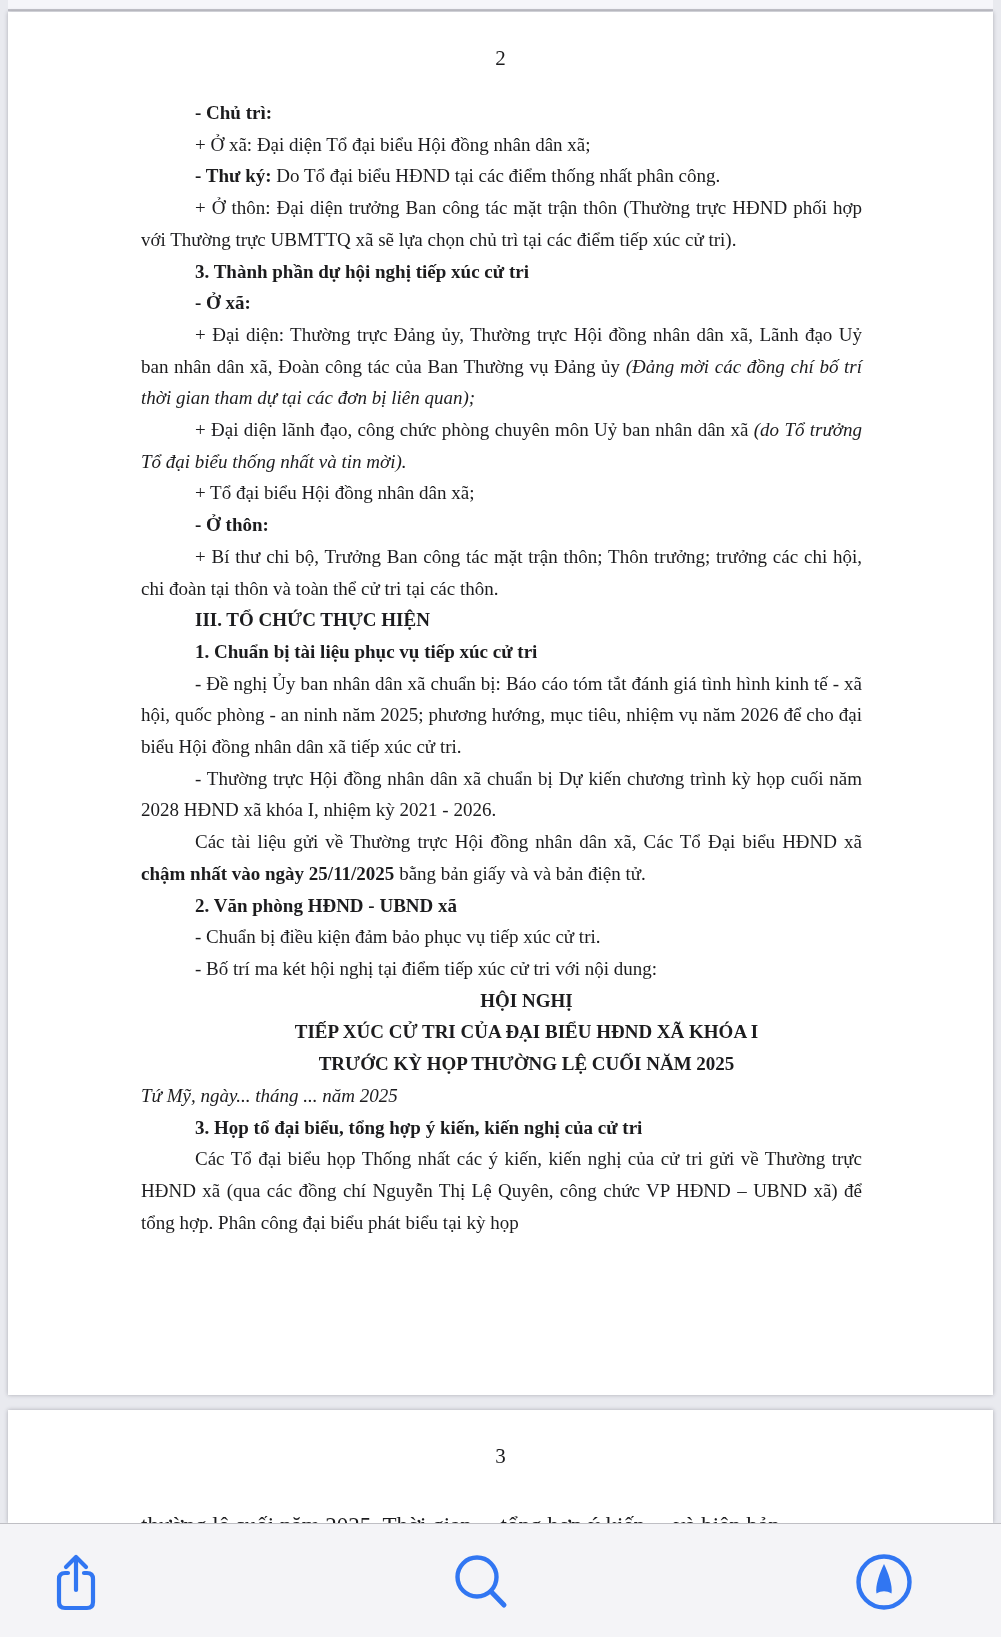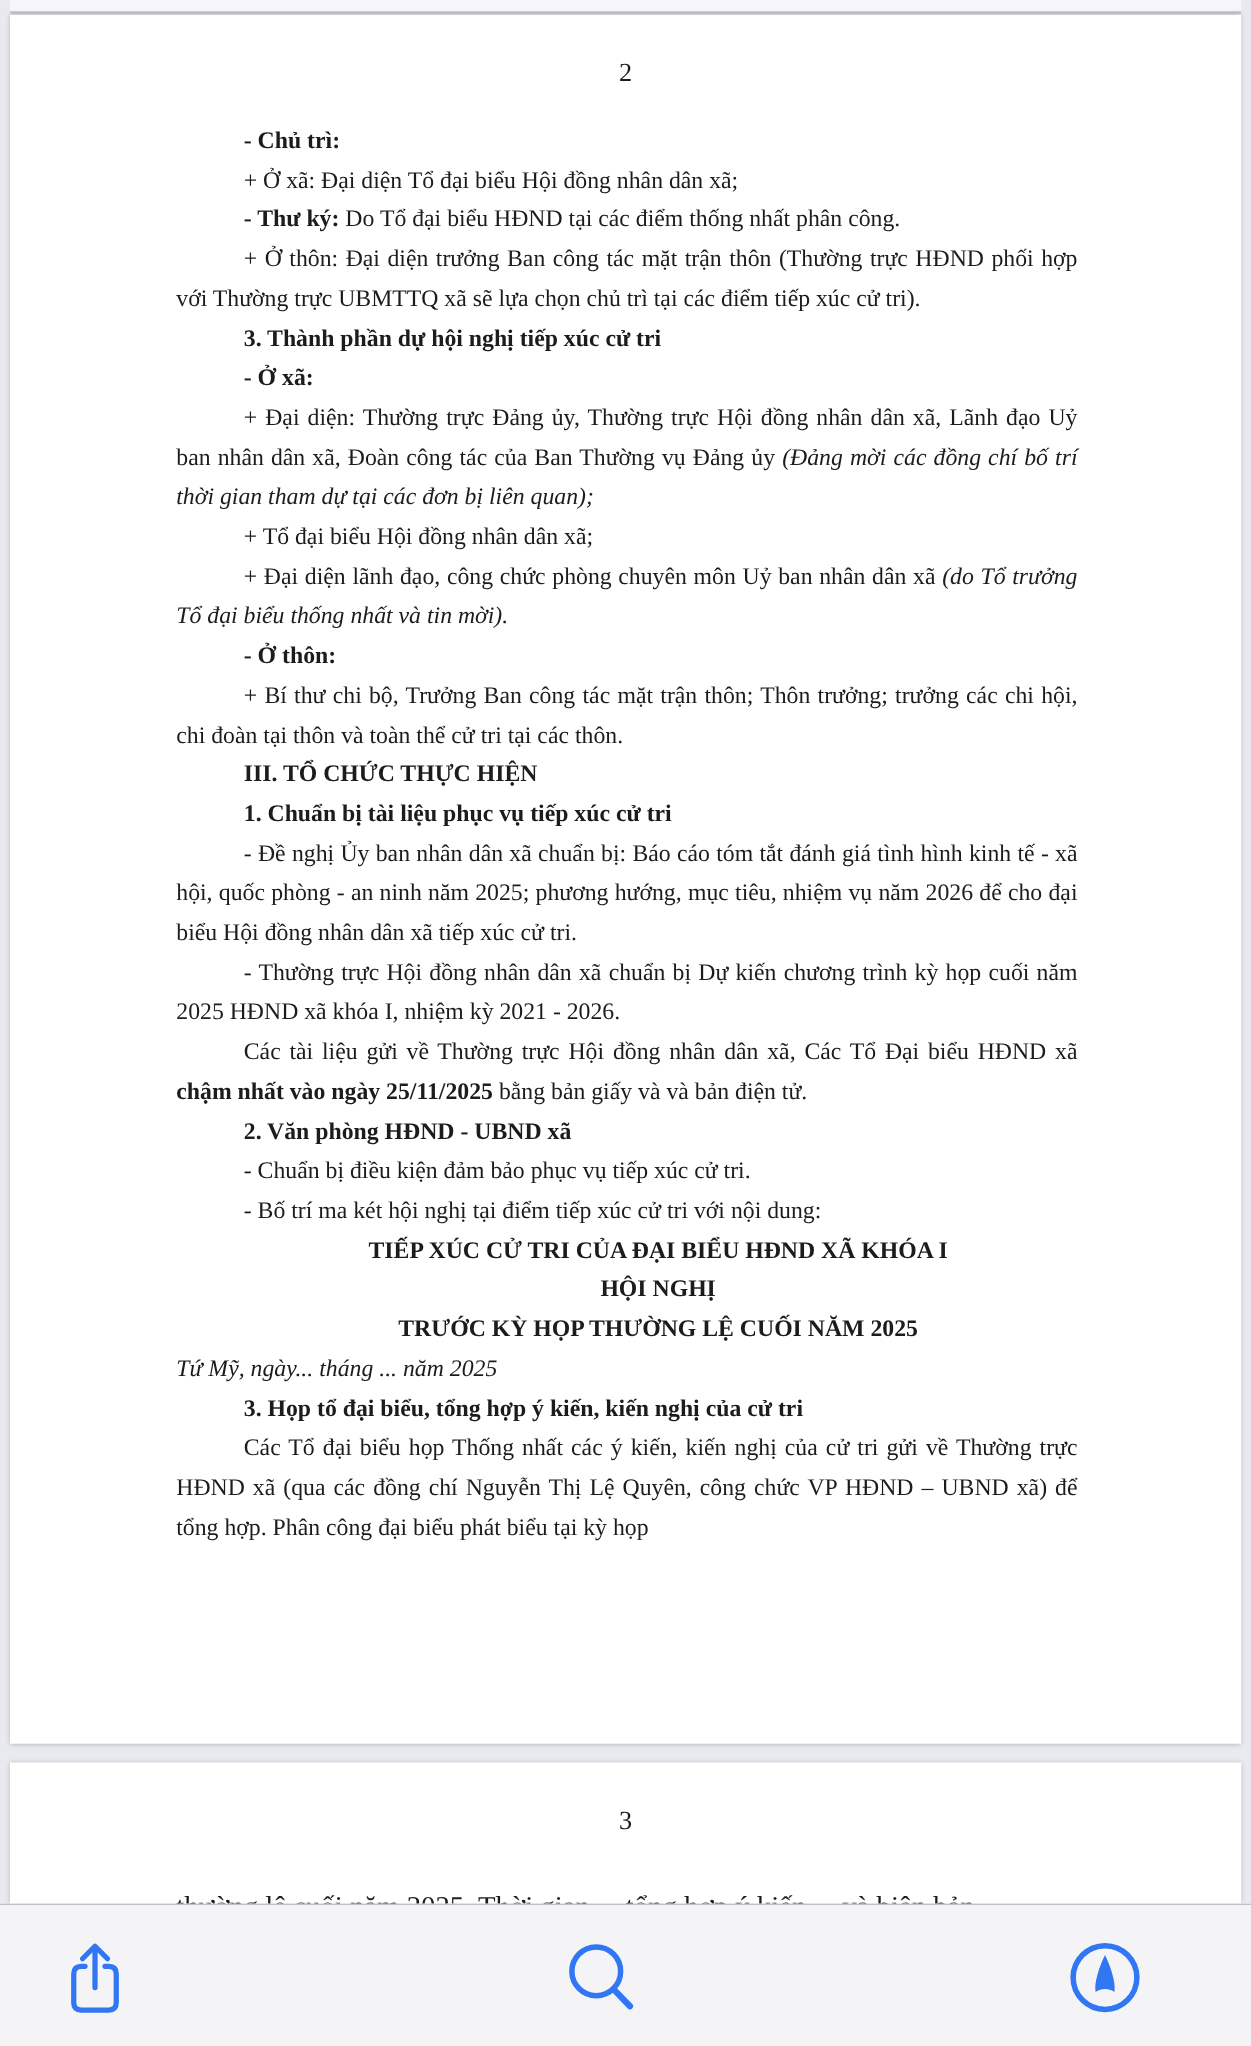--- a/index.html
+++ b/index.html
@@ -61,34 +61,34 @@
   <div class="page" id="page2">
     <div class="pagenum">2</div>
     <div class="content">
       <p class="b">- Chủ trì:</p>
       <p>+ Ở xã: Đại diện Tổ đại biểu Hội đồng nhân dân xã;</p>
       <p><span class="b">- Thư ký:</span><span> Do Tổ đại biểu HĐND tại các điểm thống nhất phân công.</span></p>
       <p>+ Ở thôn: Đại diện trưởng Ban công tác mặt trận thôn (Thường trực HĐND phối hợp với Thường trực UBMTTQ xã sẽ lựa chọn chủ trì tại các điểm tiếp xúc cử tri).</p>
       <p class="b">3. Thành phần dự hội nghị tiếp xúc cử tri</p>
       <p class="b">- Ở xã:</p>
       <p><span>+ Đại diện: Thường trực Đảng ủy, Thường trực Hội đồng nhân dân xã, Lãnh đạo Uỷ ban nhân dân xã, Đoàn công tác của Ban Thường vụ Đảng ủy </span><span class="i">(Đảng mời các đồng chí bố trí thời gian tham dự tại các đơn bị liên quan);</span></p>
+      <p><span>+ Đại diện lãnh đạo, công chức phòng chuyên môn Uỷ ban nhân dân xã </span><span class="i">(do Tổ trưởng Tổ đại biểu thống nhất và tin mời).</span></p>
       <p>+ Tổ đại biểu Hội đồng nhân dân xã;</p>
-      <p><span>+ Đại diện lãnh đạo, công chức phòng chuyên môn Uỷ ban nhân dân xã </span><span class="i">(do Tổ trưởng Tổ đại biểu thống nhất và tin mời).</span></p>
       <p class="b">- Ở thôn:</p>
       <p>+ Bí thư chi bộ, Trưởng Ban công tác mặt trận thôn; Thôn trưởng; trưởng các chi hội, chi đoàn tại thôn và toàn thể cử tri tại các thôn.</p>
       <p class="b">III. TỔ CHỨC THỰC HIỆN</p>
       <p class="b">1. Chuẩn bị tài liệu phục vụ tiếp xúc cử tri</p>
       <p>- Đề nghị Ủy ban nhân dân xã chuẩn bị: Báo cáo tóm tắt đánh giá tình hình kinh tế - xã hội, quốc phòng - an ninh năm 2025; phương hướng, mục tiêu, nhiệm vụ năm 2026 để cho đại biểu Hội đồng nhân dân xã tiếp xúc cử tri.</p>
-      <p>- Thường trực Hội đồng nhân dân xã chuẩn bị Dự kiến chương trình kỳ họp cuối năm 2025 HĐND xã khóa I, nhiệm kỳ 2021 - 2026.</p>
+      <p>- Thường trực Hội đồng nhân dân xã chuẩn bị Dự kiến chương trình kỳ họp cuối năm 2028 HĐND xã khóa I, nhiệm kỳ 2021 - 2026.</p>
       <p><span>Các tài liệu gửi về Thường trực Hội đồng nhân dân xã, Các Tổ Đại biểu HĐND xã </span><span class="b">chậm nhất vào ngày 25/11/2025</span><span> bằng bản giấy và và bản điện tử.</span></p>
       <p class="b">2. Văn phòng HĐND - UBND xã</p>
       <p>- Chuẩn bị điều kiện đảm bảo phục vụ tiếp xúc cử tri.</p>
       <p>- Bố trí ma két hội nghị tại điểm tiếp xúc cử tri với nội dung:</p>
+      <p class="center">HỘI NGHỊ</p>
       <p class="center">TIẾP XÚC CỬ TRI CỦA ĐẠI BIỂU HĐND XÃ KHÓA I</p>
-      <p class="center">HỘI NGHỊ</p>
       <p class="center">TRƯỚC KỲ HỌP THƯỜNG LỆ CUỐI NĂM 2025</p>
       <p class="right-date">Tứ Mỹ, ngày... tháng ... năm 2025</p>
       <p class="b">3. Họp tổ đại biểu, tổng hợp ý kiến, kiến nghị của cử tri</p>
       <p>Các Tổ đại biểu họp Thống nhất các ý kiến, kiến nghị của cử tri gửi về Thường trực HĐND xã (qua các đồng chí Nguyễn Thị Lệ Quyên, công chức VP HĐND – UBND xã) để tổng hợp. Phân công đại biểu phát biểu tại kỳ họp</p>
     </div>
   </div>
 
   <div class="page" id="page3">
     <div class="pagenum">3</div>
     <div class="clipped-line">thường lệ cuối năm 2025. Thời gian ... tổng hợp ý kiến ... và biên bản ...</div>

